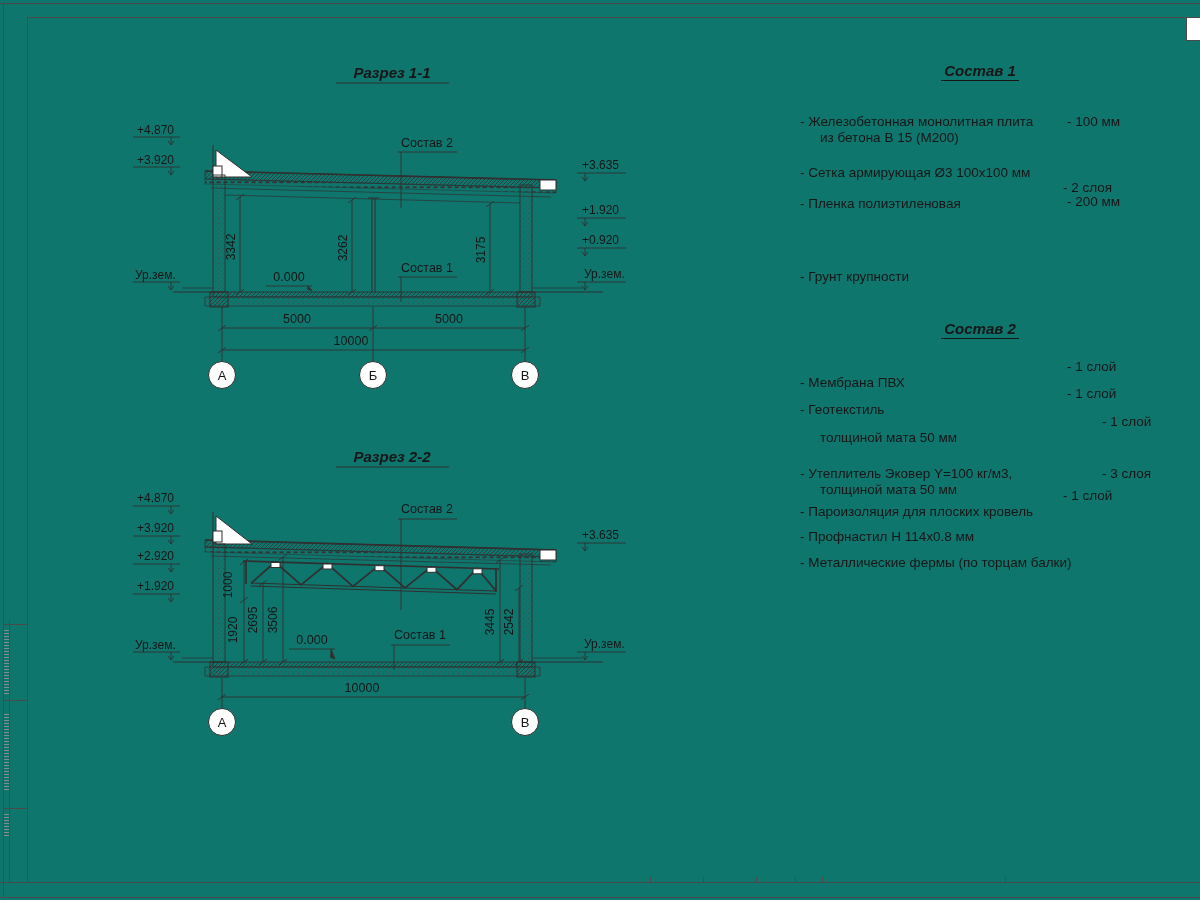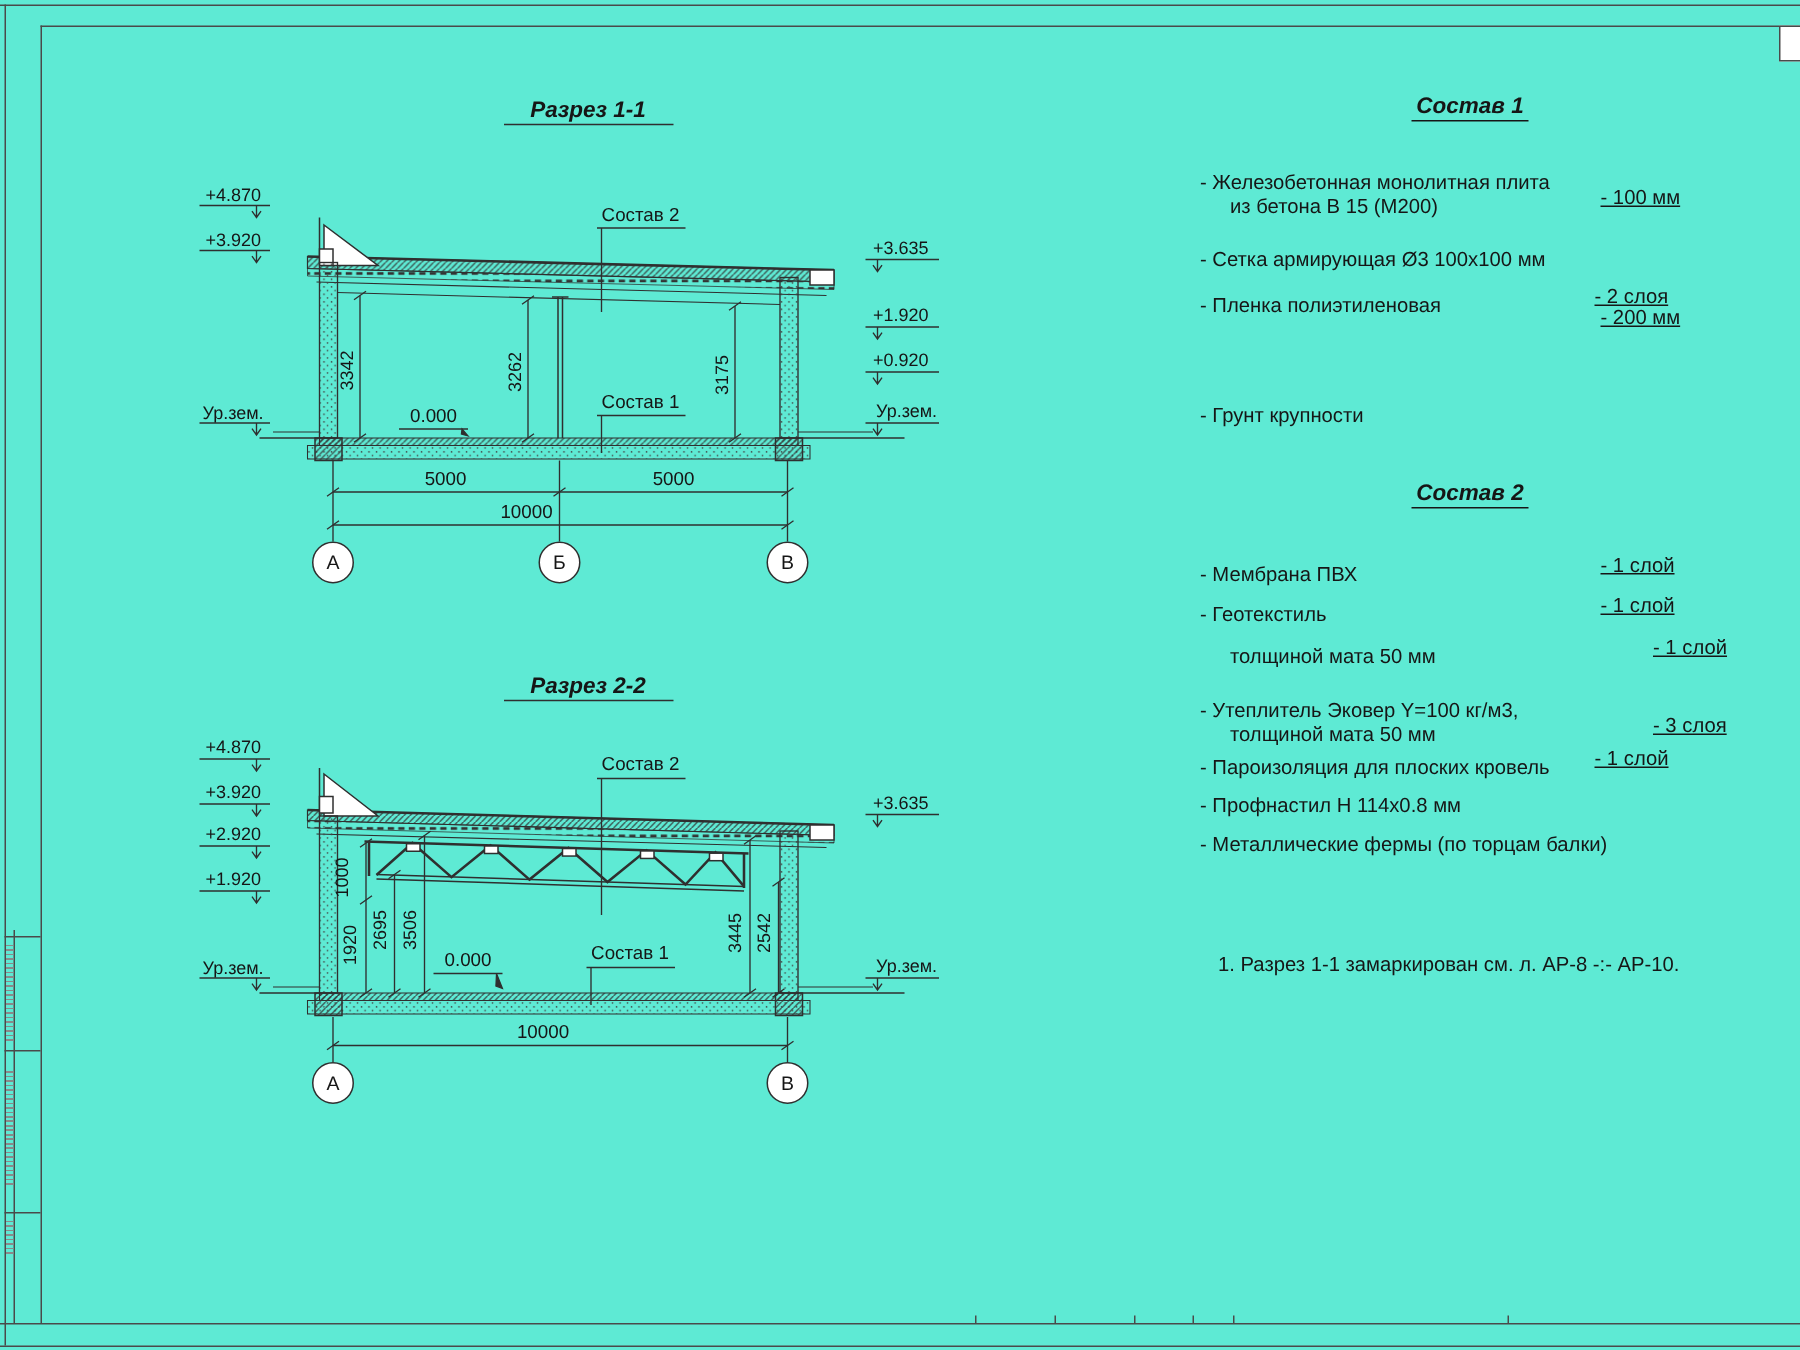--- a/index.html
+++ b/index.html
@@ -1,16 +1,16 @@
 <!DOCTYPE html>
 <html><head>
 <meta charset="utf-8">
 <style>
   html,body{margin:0;padding:0;background:#fff;}
-  .page{position:relative;width:1200px;height:900px;background:#5eead4;overflow:hidden;
+  .page{position:relative;width:1200px;height:900px;background:#0f766e;overflow:hidden;
         font-family:"Liberation Sans",sans-serif;color:#161616;}
   .hl{position:absolute;height:1px;background:#4a4a4a;}
   .vl{position:absolute;width:1px;background:#4a4a4a;}
   .tick{position:absolute;width:1px;height:5px;background:#4a4a4a;}
   .microtext{position:absolute;width:5px;background:repeating-linear-gradient(0deg,#8a8a8a 0 1px,transparent 1px 3px);}
   .cornerbox{position:absolute;border:1px solid #4a4a4a;background:#fff;}
   svg{position:absolute;overflow:visible;}
   svg .ln{stroke:#2f2f2f;stroke-width:1;fill:none;}
   svg .thin{stroke-width:.7;}
   svg .thk{stroke-width:1.7;}
@@ -20,21 +20,21 @@
   svg .t13{font-size:12.5px;}
   svg .ttl{font-size:15px;font-weight:bold;font-style:italic;}
   svg .axl{font-size:13px;}
   .rc{position:absolute;left:800px;top:0;width:400px;}
   .ctitle{position:absolute;width:360px;text-align:center;font-size:15px;font-weight:bold;font-style:italic;}
   .ctitle span{border-bottom:1.4px solid #161616;padding:0 3px 1px 3px;}
   .item{position:absolute;left:0;width:100%;font-size:13.5px;line-height:16px;}
   .item .nm{white-space:nowrap;}
   .item .l2{margin-left:20px;white-space:nowrap;}
   .item .l2:empty{display:none;}
-  .item .val{position:absolute;bottom:6px;white-space:nowrap;text-decoration:underline;}
+  .item .val{position:absolute;bottom:16px;white-space:nowrap;}
   .notes{position:absolute;left:12px;font-size:13.5px;line-height:16.5px;white-space:nowrap;}
 </style>
 </head>
 <body>
 
 <div class="page">
 
   <div class="hl" style="left:0;top:3px;width:1200px"></div>
   <div class="hl" style="left:27px;top:17px;width:1173px"></div>
   <div class="vl" style="left:3px;top:3px;height:894px"></div>
@@ -410,17 +410,16 @@
     <div class="item" style="top:529px">
       <div class="nm">- Профнастил Н 114х0.8 мм</div>
 
     </div>
     <div class="item" style="top:555px">
       <div class="nm">- Металлические фермы (по торцам балки)</div>
 
     </div>
 
     <div class="notes" style="top:635px">
-      <div>1. Разрез 1-1 замаркирован см. л. АР-8 -:- АР-10.</div>
     </div>
 
   </div>
 </div>
 
 </body></html>

